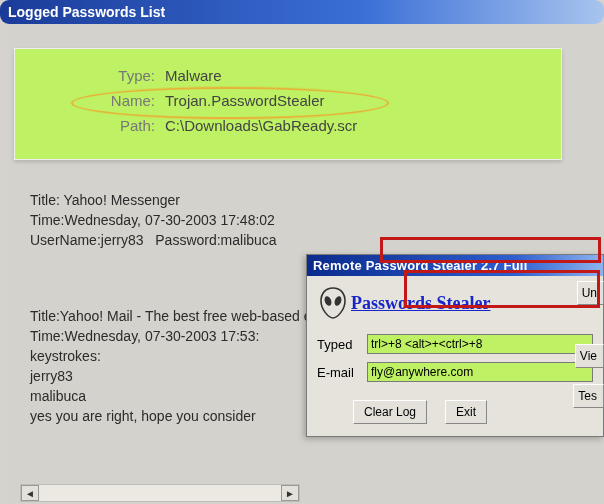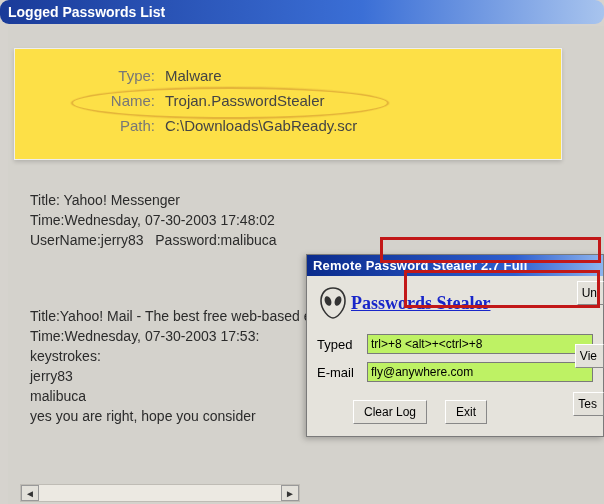--- a/index.html
+++ b/index.html
@@ -25,21 +25,21 @@
     position: absolute;
     top: 26px; left: 8px; right: 0; bottom: 0;
     background: #d4d2cc;
     padding: 10px 0 0 0;
   }
   .info-card {
     position: absolute;
     left: 14px; top: 48px;
     width: 548px;
     height: 112px;
-    background: #fde047;
+    background: #bef264;
     border: 1px solid #eee;
     box-shadow: 0 2px 4px rgba(0,0,0,0.15);
     z-index: 3;
   }
   .info-row {
     display: flex;
     align-items: center;
     padding: 4px 0;
     font-size: 15px;
   }
@@ -265,16 +265,16 @@
 
     <div class="button-row">
       <button class="win-button">Clear Log</button>
       <button class="win-button">Exit</button>
     </div>
   </div>
 </div>
 
 <div class="partial-btn" style="right:0; top:281px;">Un</div>
 <div class="partial-btn" style="right:0; top:344px;">Vie</div>
-<div class="partial-btn" style="right:0; top:384px;margin-top:8px;">Tes</div>
+<div class="partial-btn" style="right:0; top:384px;">Tes</div>
 
 <div class="red-box top"></div>
 <div class="red-box link"></div>
 
 </body></html>

